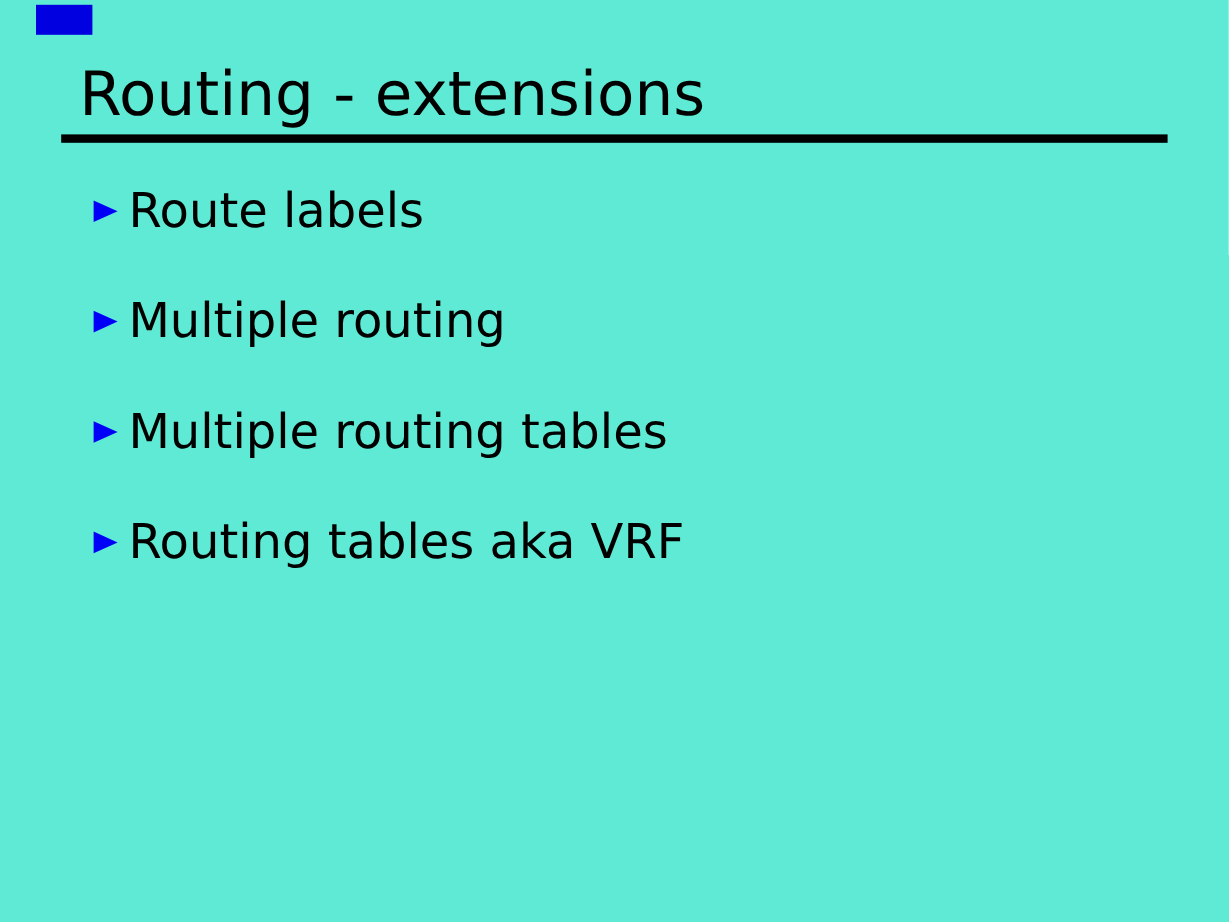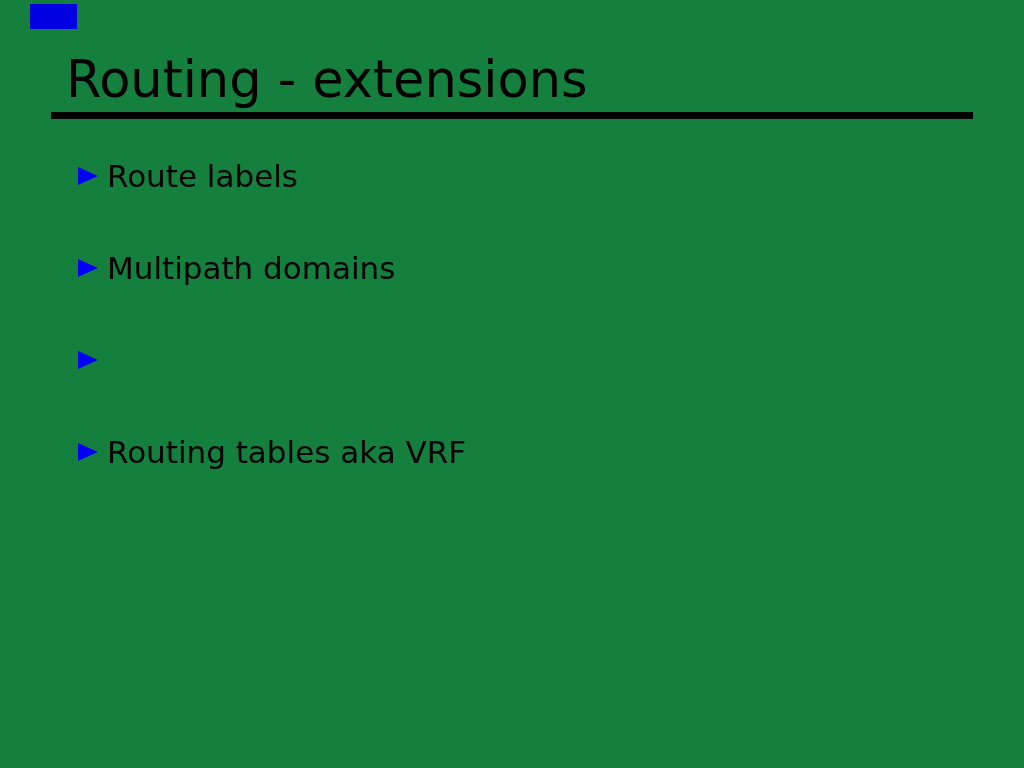--- a/index.html
+++ b/index.html
@@ -51,50 +51,51 @@
   .bullet-triangle {
     width: 0;
     height: 0;
     border-top: 9px solid transparent;
     border-bottom: 9px solid transparent;
     border-left: 20px solid #0000f8;
     margin-right: 9px;
     flex: 0 0 auto;
   }
   .bullet-label {
-    font-size: 31px;
+    font-size: 40px;
     line-height: 1;
     white-space: nowrap;
   }
 </style>
 </head>
 <body>
 
-<div class="slide" style="background-color: #15803d; color: rgb(0, 0, 0); text-decoration: underline;">
+<div class="slide" style="background-color: #5eead4; color: rgb(0, 0, 0); text-decoration: underline;">
 
   <div class="logo-mark" style="background-color: rgb(0, 0, 224);"></div>
 
   <div class="slide-title" style="color: rgb(0, 0, 0);">Routing - extensions</div>
 
   <div class="title-underline" style="background-color: rgb(0, 0, 0);"></div>
 
   <div class="bullet-list">
 
     <div class="bullet-item">
       <span class="bullet-triangle" style="border-left-color: rgb(0, 0, 248);"></span>
       <span class="bullet-label">Route labels</span>
     </div>
 
     <div class="bullet-item">
       <span class="bullet-triangle" style="border-left-color: rgb(0, 0, 248);"></span>
-      <span class="bullet-label">Multipath domains</span>
+      <span class="bullet-label">Multiple routing</span>
     </div>
 
     <div class="bullet-item">
       <span class="bullet-triangle" style="border-left-color: rgb(0, 0, 248);"></span>
+      <span class="bullet-label">Multiple routing tables</span>
     </div>
 
     <div class="bullet-item">
       <span class="bullet-triangle" style="border-left-color: rgb(0, 0, 248);"></span>
       <span class="bullet-label">Routing tables aka VRF</span>
     </div>
 
 
   </div>
 </div>

